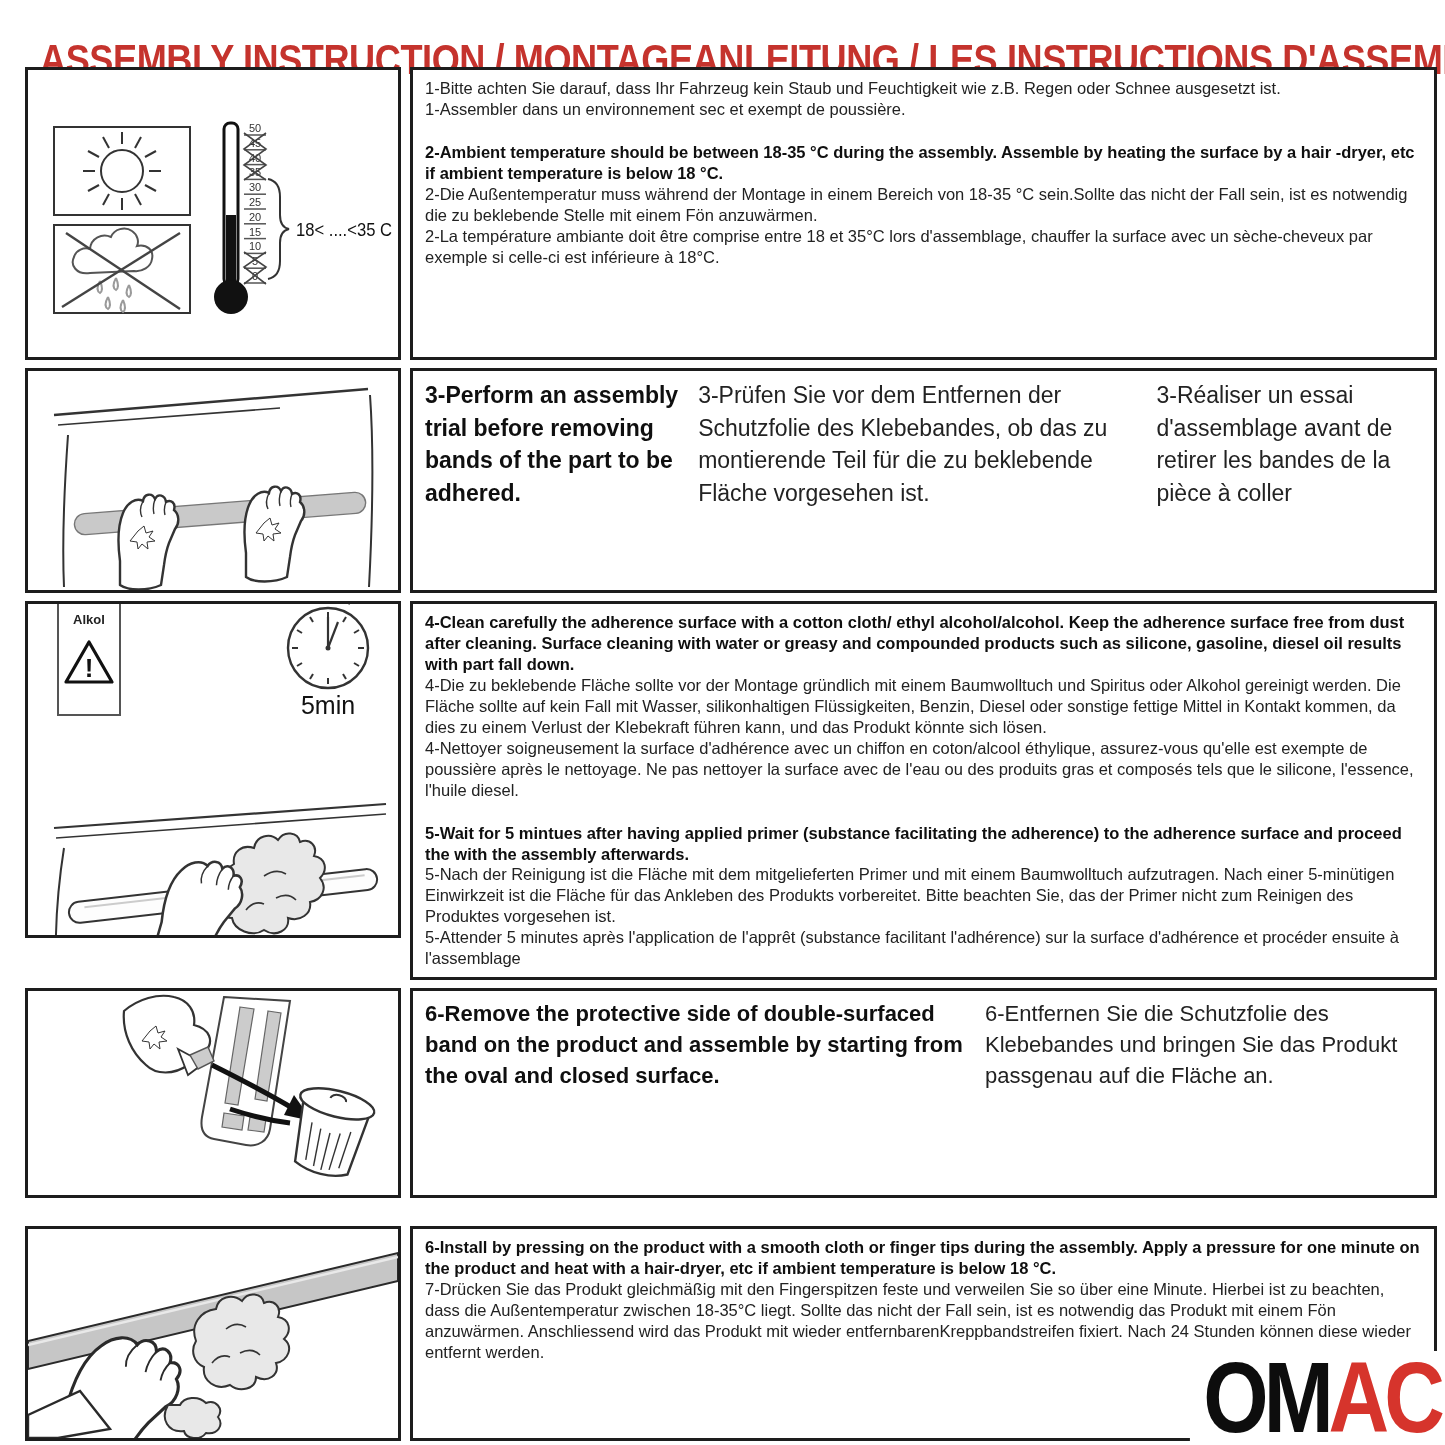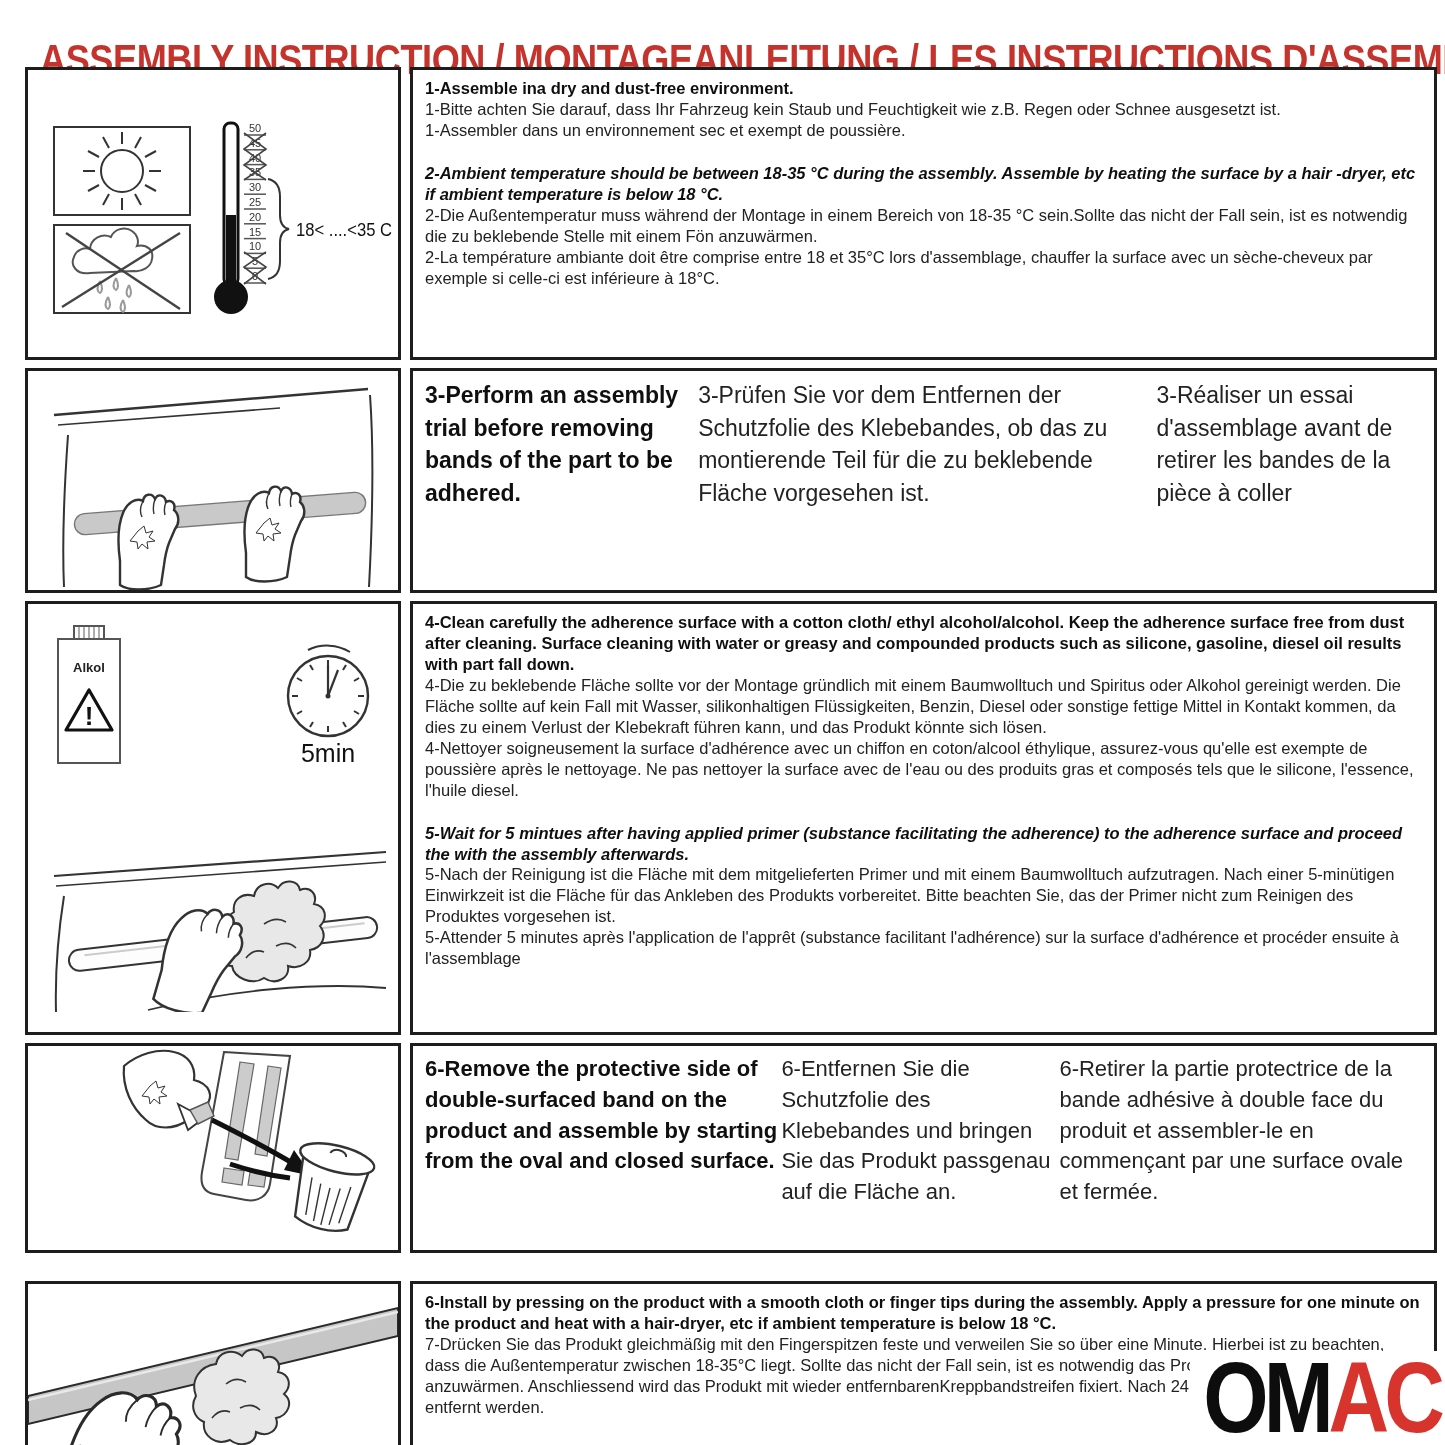--- a/index.html
+++ b/index.html
@@ -12,26 +12,26 @@
            transform:scaleX(0.86); transform-origin:left center; }
 
   .rows { position:absolute; top:67px; left:25px; right:8px; }
   .row { display:flex; gap:9px; margin-bottom:8px; }
   .row.last-gap { margin-bottom:28px; }
   .illus { flex:0 0 376px; width:376px; border:3px solid #1d1d1d; background:#fff;
            display:flex; align-items:center; justify-content:center; overflow:hidden; }
   .txt { flex:1; border:3px solid #1d1d1d; background:#fff; padding:8px 12px; color:#222; }
   .txt.center { display:flex; flex-direction:row; justify-content:center; }
 
-  .r1 { height:293px; } .r2 { height:225px; } .r3 { height:434px; }
+  .r1 { height:293px; } .r2 { height:225px; } .r3 { height:337px; }
   .r4 { height:210px; } .r5 { height:215px; }
 
   .txt p { margin:0; }
   .b { font-weight:bold; color:#0f0f0f; }
-  .gap { margin-top:22px !important;font-style:italic; }
+  .gap { margin-top:22px !important; }
 
   .s1 p, .s3 p, .s5 p { font-size:16.5px; line-height:1.27; }
   .s2 p { font-size:23px; line-height:1.42; }
   .s4 p { font-size:22px; line-height:1.4; }
 
   svg { display:block; }
   svg text { font-family:"Liberation Sans", sans-serif; }
 
   .logo { position:absolute; right:3px; bottom:0px; background:#fff; padding:0 2px 2px 16px;
           font-weight:bold; font-size:100px; line-height:0.92; letter-spacing:-6px;
@@ -122,21 +122,20 @@
               <path d="M238,30 L216,46 L238,62 L216,77"></path>
               <path d="M216,149 L238,164 L216,181"></path>
               <path d="M238,149 L216,164 L238,181"></path>
             </g>
             <path d="M240,76 C250,78 252,86 252,94 L252,112 C252,122 256,125 261,126 C256,127 252,130 252,140 L252,158 C252,166 250,174 240,176" fill="none" stroke="#333" stroke-width="2"></path>
             <text x="268" y="133" font-size="17.5" fill="#111" textLength="96" lengthAdjust="spacingAndGlyphs">18&lt; ....&lt;35 C</text>
           </g>
         </svg>
       </div>
       <div class="txt s1">
-        <p class="b">1-Assemble ina dry and dust-free environment.</p>
         <p>1-Bitte achten Sie darauf, dass Ihr Fahrzeug kein Staub und Feuchtigkeit wie z.B. Regen oder Schnee ausgesetzt ist.</p>
         <p>1-Assembler dans un environnement sec et exempt de poussière.</p>
         <p class="b gap">2-Ambient temperature should be between 18-35 °C  during the assembly. Assemble by heating the surface by a hair -dryer, etc if ambient temperature is below 18 °C.</p>
         <p>2-Die Außentemperatur muss während der Montage in einem Bereich von 18-35 °C  sein.Sollte das nicht der Fall sein, ist es notwendig die zu beklebende Stelle mit einem Fön anzuwärmen.</p>
         <p>2-La température ambiante doit être comprise entre 18 et 35°C lors d'assemblage, chauffer la surface avec un sèche-cheveux par exemple si celle-ci est inférieure à 18°C.</p>
       </div>
     </div>
 
     <div class="row">
       <div class="illus r2">
@@ -285,21 +284,20 @@
               <line x1="20" y1="-6" x2="17" y2="32"></line>
             </g>
             <ellipse cx="0" cy="-30" rx="38" ry="13" fill="#fff" stroke="#333" stroke-width="2.4"></ellipse>
             <path d="M-8,-34 a8,5 0 0 1 16,0" fill="none" stroke="#333" stroke-width="2"></path>
           </g>
         </svg>
       </div>
       <div class="txt s4 center">
         <p class="b">6-Remove the protective side of double-surfaced band on the product and assemble by starting from the oval and closed surface.</p>
         <p>6-Entfernen Sie die Schutzfolie des Klebebandes und bringen Sie das Produkt passgenau auf die Fläche an.</p>
-        <p>6-Retirer la partie protectrice de la bande adhésive à double face du produit et assembler-le en commençant par une surface ovale et fermée.</p>
       </div>
     </div>
 
     <div class="row">
       <div class="illus r5">
         <svg width="370" height="209" viewBox="0 0 370 209">
           <polygon points="0,112 370,24 370,52 0,140" fill="#c6c6c6" stroke="#2a2a2a" stroke-width="2"></polygon>
           <line x1="0" y1="116" x2="370" y2="28" stroke="#e9e9e9" stroke-width="2.5"></line>
 
           <path d="M168,112 C162,96 172,82 188,80 C190,68 204,64 214,72 C220,62 234,64 236,74 C246,70 254,78 250,88 C262,90 264,102 256,110 C266,118 260,132 248,134 C252,146 240,154 228,148 C228,160 212,164 202,156 C188,162 174,152 176,138 C166,134 162,122 168,112 Z" fill="#e8e8e8" stroke="#333" stroke-width="2"></path>

